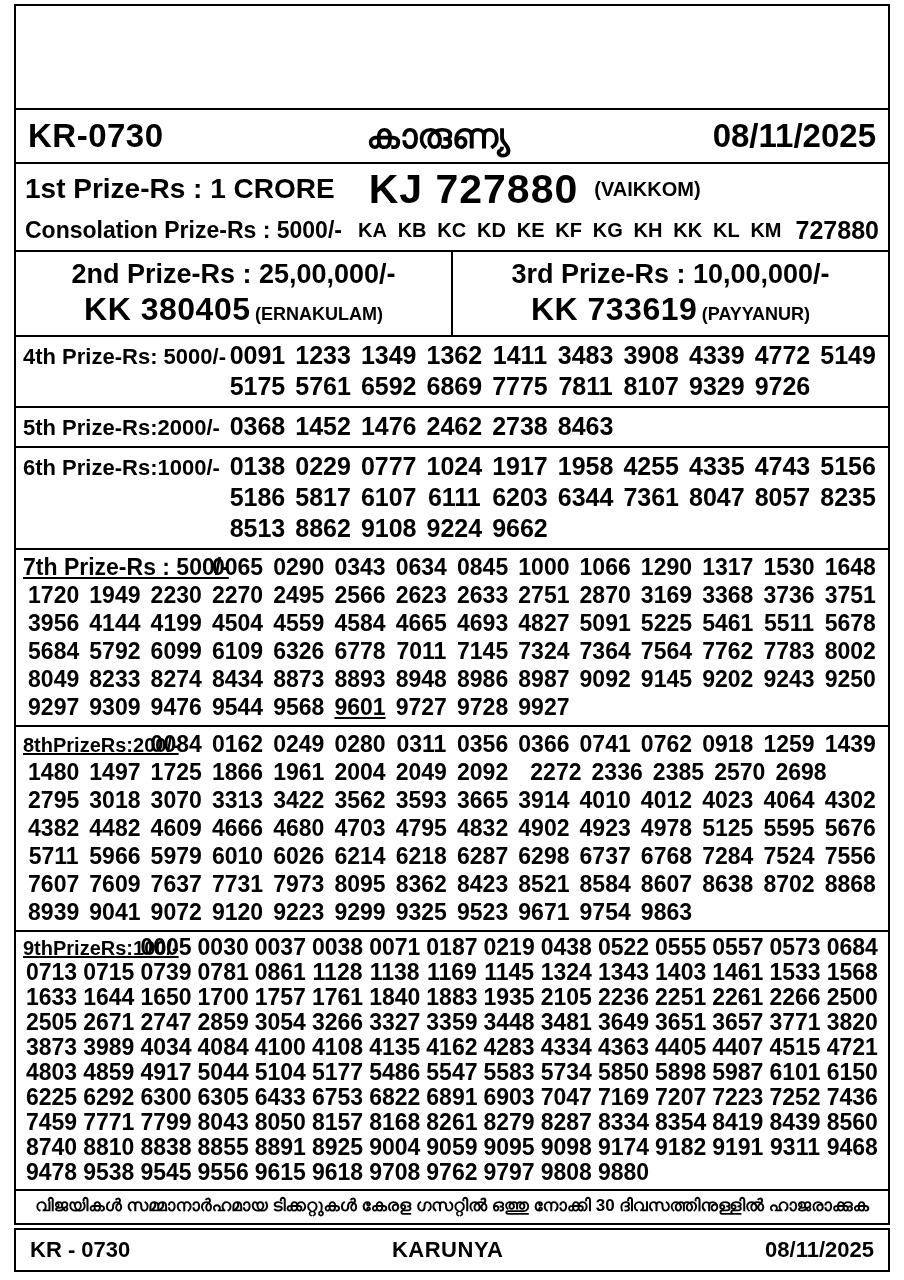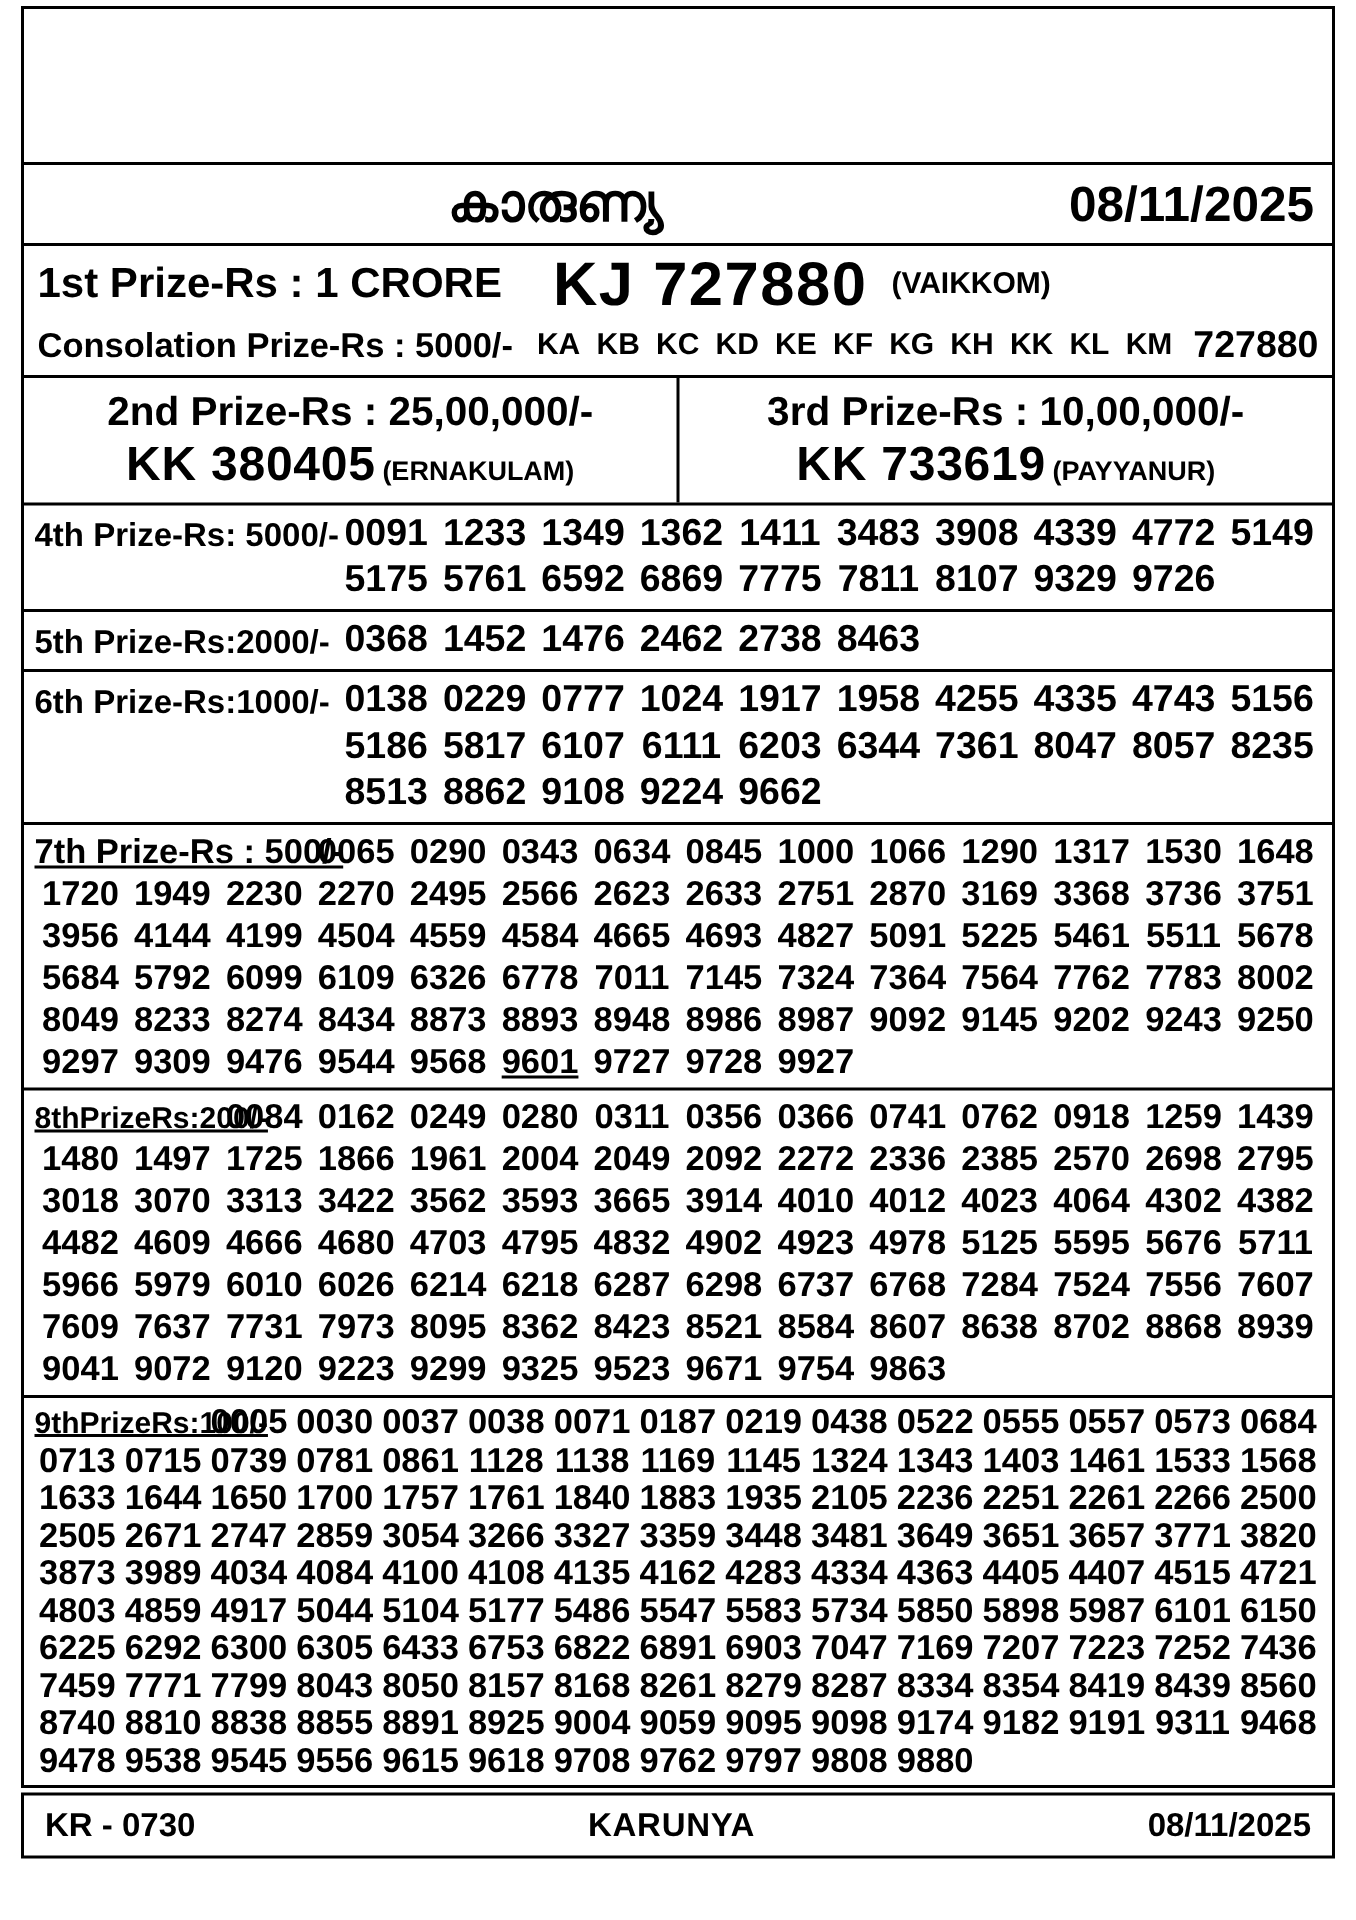--- a/index.html
+++ b/index.html
@@ -50,20 +50,21 @@
   .footer-date{font-size:22px;}
 </style>
 </head>
 <body>
 
 <div class="doc">
 
   <div class="blank-box"></div>
 
   <div class="header-row">
+    <span class="header-code">KR-0730</span>
     <span class="header-title">കാരുണ്യ</span>
     <span class="header-date">08/11/2025</span>
   </div>
 
   <div>
     <div class="fp-row">
       <span class="fp-label">1st Prize-Rs : 1 CRORE</span>
       <span class="fp-ticket">KJ 727880</span>
       <span class="fp-place">(VAIKKOM)</span>
     </div>
@@ -262,21 +263,21 @@
       <span class="num" style="width: 7.14286%;">1259</span>
       <span class="num" style="width: 7.14286%;">1439</span>
       <span class="num" style="width: 7.14286%;">1480</span>
       <span class="num" style="width: 7.14286%;">1497</span>
       <span class="num" style="width: 7.14286%;">1725</span>
       <span class="num" style="width: 7.14286%;">1866</span>
       <span class="num" style="width: 7.14286%;">1961</span>
       <span class="num" style="width: 7.14286%;">2004</span>
       <span class="num" style="width: 7.14286%;">2049</span>
       <span class="num" style="width: 7.14286%;">2092</span>
-      <span class="num" style="width: 7.14286%;">2272</span>
+      <span class="num" style="width: 7.14286%; margin-left: 12px;">2272</span>
       <span class="num" style="width: 7.14286%;">2336</span>
       <span class="num" style="width: 7.14286%;">2385</span>
       <span class="num" style="width: 7.14286%;">2570</span>
       <span class="num" style="width: 7.14286%;">2698</span>
       <span class="num" style="width: 7.14286%;">2795</span>
       <span class="num" style="width: 7.14286%;">3018</span>
       <span class="num" style="width: 7.14286%;">3070</span>
       <span class="num" style="width: 7.14286%;">3313</span>
       <span class="num" style="width: 7.14286%;">3422</span>
       <span class="num" style="width: 7.14286%;">3562</span>
@@ -483,20 +484,21 @@
       <span class="num" style="width: 6.66667%;">9556</span>
       <span class="num" style="width: 6.66667%;">9615</span>
       <span class="num" style="width: 6.66667%;">9618</span>
       <span class="num" style="width: 6.66667%;">9708</span>
       <span class="num" style="width: 6.66667%;">9762</span>
       <span class="num" style="width: 6.66667%;">9797</span>
       <span class="num" style="width: 6.66667%;">9808</span>
       <span class="num" style="width: 6.66667%;">9880</span>
     </div>
 
+  <div class="note">വിജയികൾ സമ്മാനാർഹമായ ടിക്കറ്റുകൾ കേരള ഗസറ്റിൽ ഒത്തു നോക്കി 30 ദിവസത്തിനുള്ളിൽ ഹാജരാക്കുക</div>
 
 </div>
 
 <div class="footer-bar">
   <span class="footer-code">KR - 0730</span>
   <span class="footer-name">KARUNYA</span>
   <span class="footer-date">08/11/2025</span>
 </div>
 
 </body></html>

